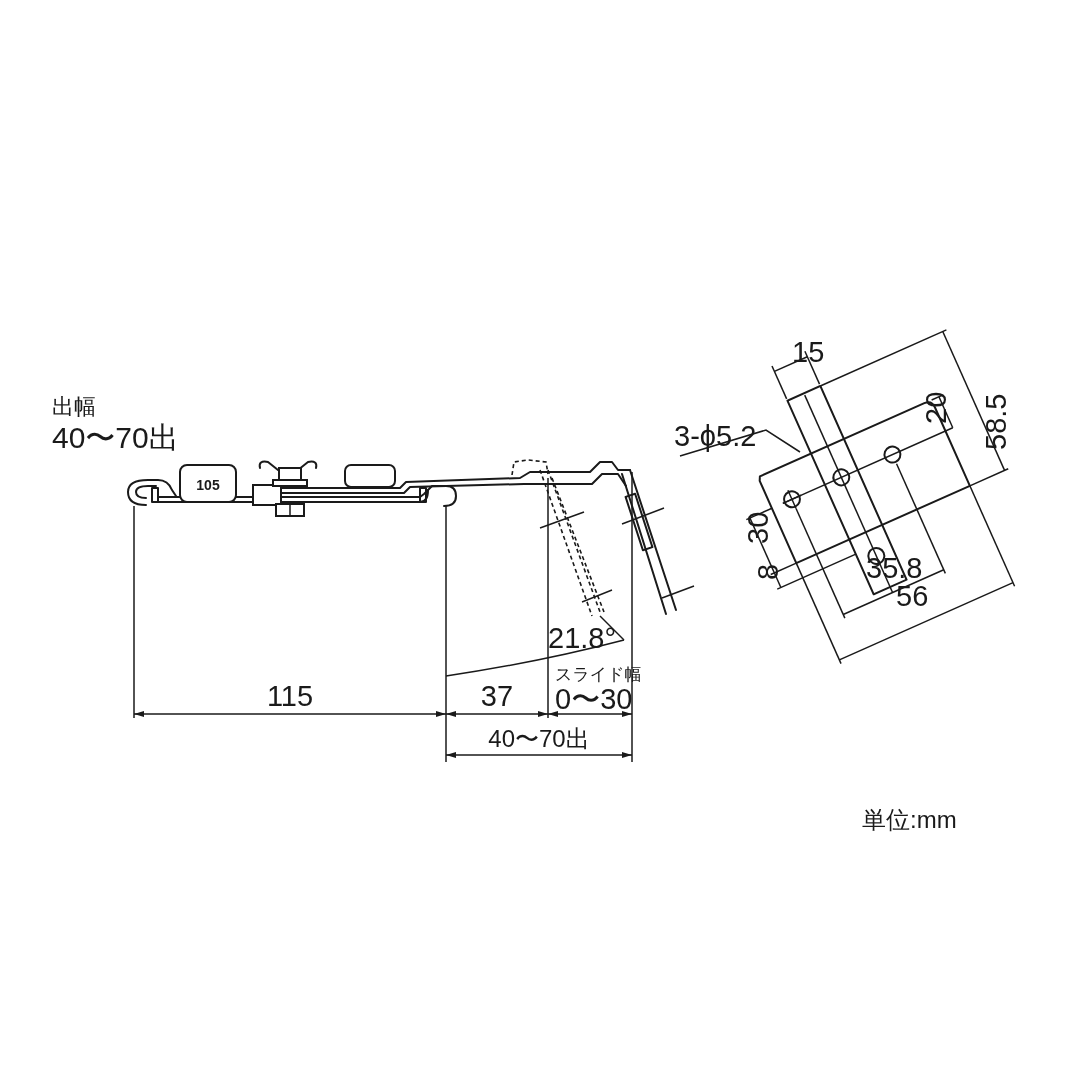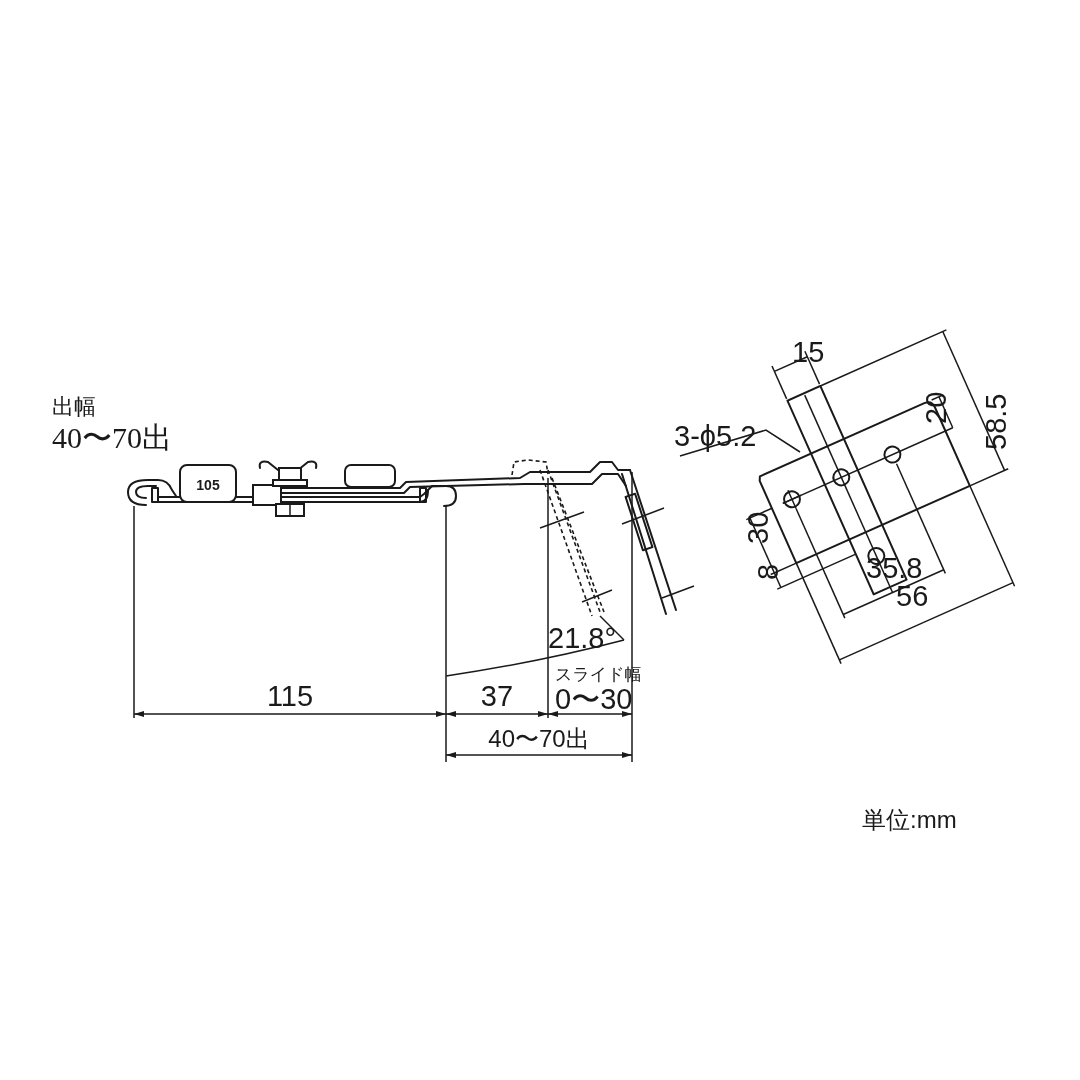--- a/index.html
+++ b/index.html
@@ -6,21 +6,21 @@
   body { width: 1080px; height: 1080px; position: relative; overflow: hidden; font-family: "DejaVu Sans", sans-serif; color: #1a1a1a; }
   svg { position: absolute; left: 0; top: 0; }
   .ln { stroke: #1a1a1a; stroke-width: 2; fill: none; stroke-linecap: round; stroke-linejoin: round; }
   .thin { stroke: #1a1a1a; stroke-width: 1.5; fill: none; }
   .dash { stroke: #1a1a1a; stroke-width: 1.6; fill: none; stroke-dasharray: 4 3; }
   .fillw { fill: #ffffff; stroke: #1a1a1a; stroke-width: 2; }
   .t { font-family: "Liberation Sans", sans-serif; fill: #1a1a1a; }
   .big { font-size: 29px; }
   .mid { font-size: 24px; }
   .sm { font-size: 17px; }
-  .lbl { position: absolute; font-family: Liberation Serif, serif; color: #1a1a1a; white-space: nowrap; }
+  .lbl { position: absolute; font-family: Liberation Sans, sans-serif; color: #1a1a1a; white-space: nowrap; }
 </style>
 </head>
 <body>
 
 <div class="lbl" style="left:52px; top:392px; font-size:22px;">出幅</div>
 <div class="lbl" style="left:52px; top:418px; font-size:30px;">40〜70出</div>
 
 <svg width="1080" height="1080" viewBox="0 0 1080 1080">
 
   <g>

